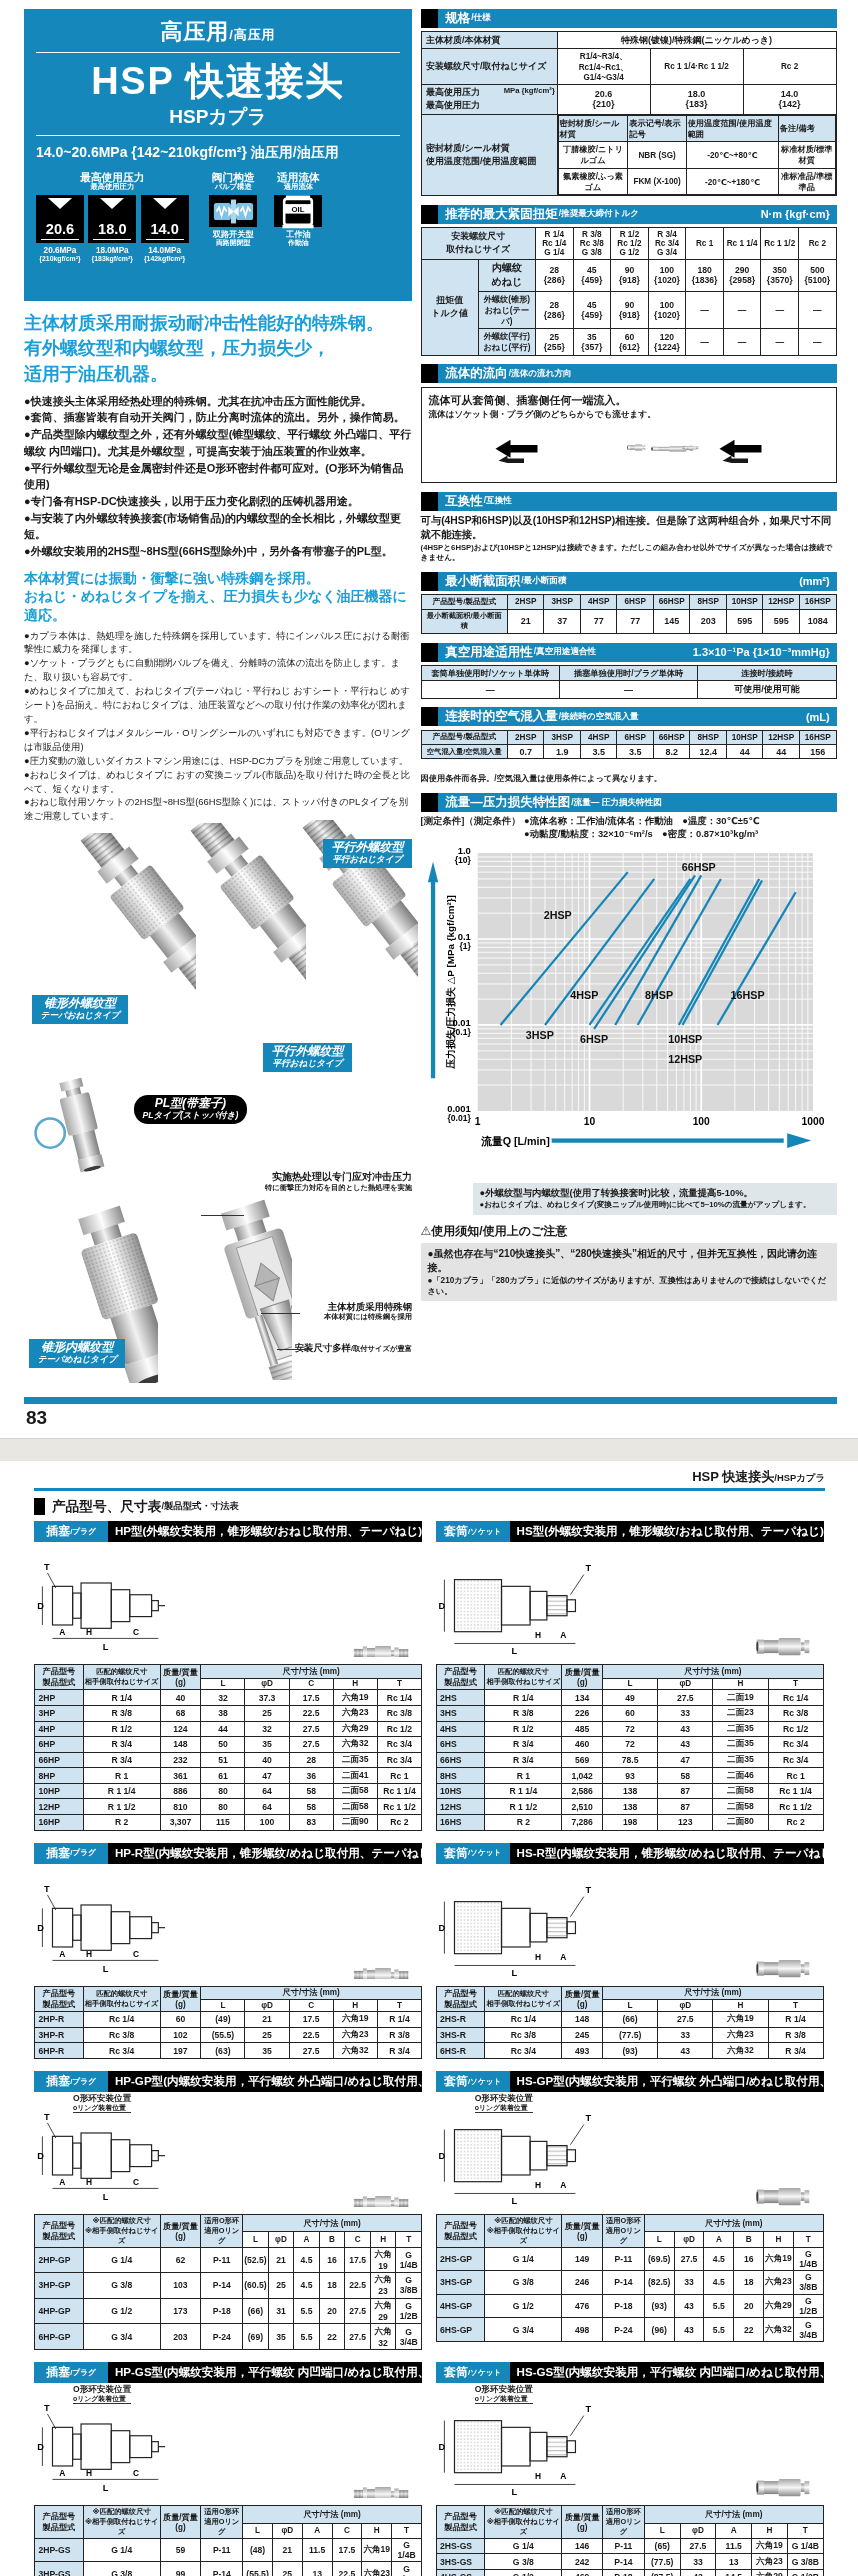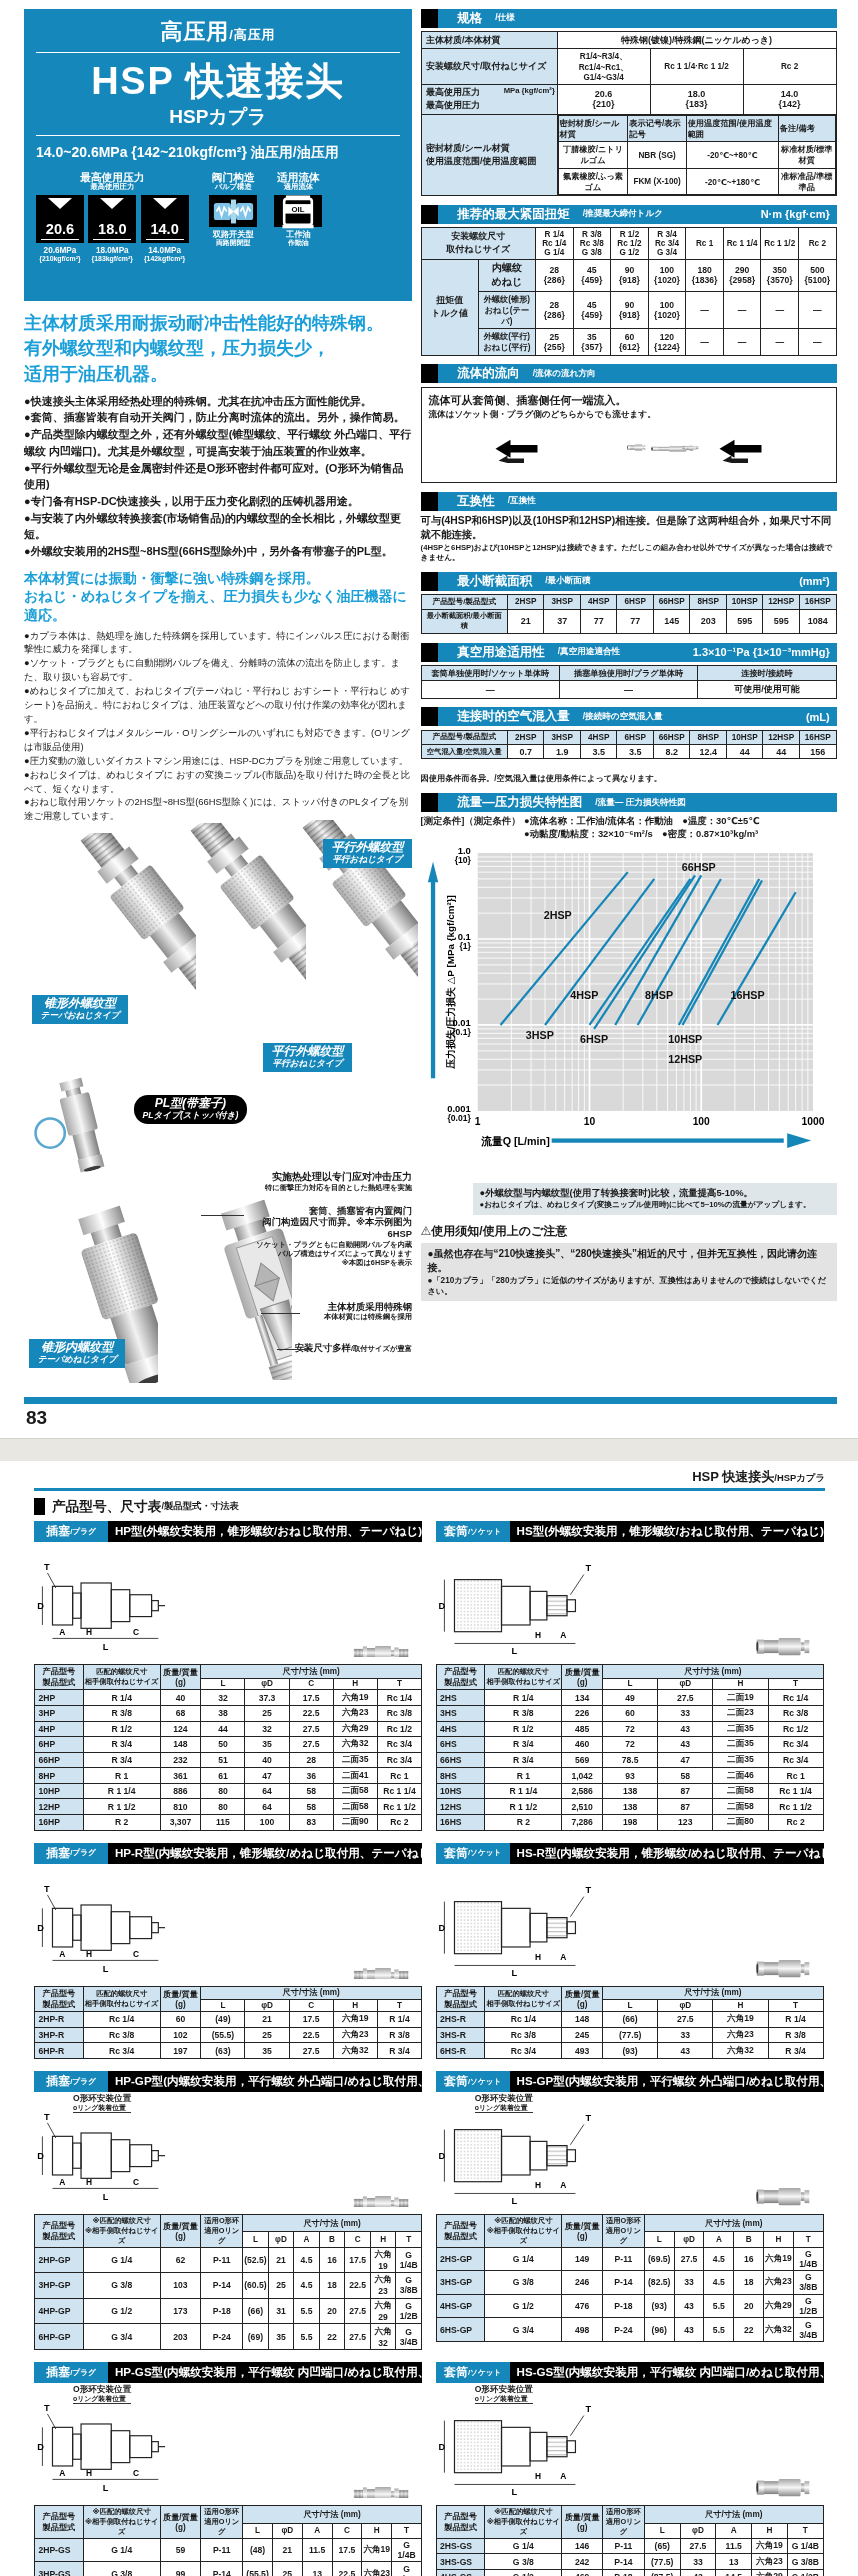--- a/index.html
+++ b/index.html
@@ -41,21 +41,21 @@
   .glabel.black{background:#000;border-radius:14px;}
   .gnote{position:absolute;text-align:right;font-size:10px;font-weight:bold;line-height:1.3;}
   .gnote i{display:block;font-style:normal;font-size:7.3px;font-weight:600;}
   .callout{position:absolute;text-align:right;font-size:9.4px;font-weight:bold;line-height:1.25;}
   .callout i{display:block;font-style:normal;font-size:7.3px;font-weight:600;}
   .leader{position:absolute;background:#333;height:0.9px;}
   #p1-bottombar{height:6.9px;background:#1687ba;margin:5.2px 22px 0 24px;}
   #pageno{font-size:19px;font-weight:bold;margin:3.4px 0 0 26px;}
   
   .sect{margin-bottom:8.6px;}
-  .p1bar{background:#1687ba;height:19px;display:flex;align-items:center;color:#fff;padding-right:6.9px;gap:12px;}
+  .p1bar{background:#1687ba;height:19px;display:flex;align-items:center;color:#fff;padding-right:6.9px;}
   .p1bar .sq{width:17px;height:19px;background:#000;margin-right:7.7px;flex:none;}
   .p1bar b{font-size:12.5px;}
   .p1bar i{font-style:normal;font-size:8.6px;font-weight:bold;margin-left:0.9px;}
   .p1bar .unit{margin-left:auto;font-weight:bold;font-size:11px;}
   .tbl{border-collapse:collapse;width:100%;table-layout:fixed;margin-top:3.4px;}
   .tbl th,.tbl td{border:0.9px solid #222;font-size:9px;padding:1.7px 1.7px;text-align:center;vertical-align:middle;}
   .tbl th{background:#cfe3f0;font-weight:bold;}
   .tbl td{font-weight:600;background:#fff;}
   .tbl th.wh{background:#fff;}
   .spec th{text-align:left;padding-left:4.3px;}
@@ -290,27 +290,20 @@
       <svg width="129" height="180" viewBox="0 0 150 210" style="position:absolute;left:5.2px;top:376px">
         <g transform="translate(10,34) rotate(-18)">
             <use href="#socketPhoto"></use>
           </g>
         </svg>
       <svg width="146" height="185" viewBox="0 0 170 215" style="position:absolute;left:122px;top:368px">
         <g transform="translate(30,40) rotate(-18) scale(1.02)">
             <use href="#cutPhoto"></use>
           </g>
         </svg>
-      <div class="callout" style="right:0;top:378px;width:167px">
-        <span>套筒、插塞皆有内置阀门</span><br>
-        <span>阀门构造因尺寸而异。※本示例图为6HSP</span>
-        <i>ソケット・プラグともに自動開閉バルブを内蔵</i>
-        <i>バルブ構造はサイズによって異なります</i>
-        <i>※本図は6HSPを表示</i>
-      </div>
       <div class="leader" style="right:168px;top:388px;width:43px"></div>
       <div class="callout" style="right:0;top:474px">
         <span>主体材质采用特殊钢</span><i>本体材質には特殊鋼を採用</i></div>
       <div class="leader" style="right:112px;top:486px;width:39px"></div>
       <div class="callout" style="right:0;top:515px">
         <span>安装尺寸多样</span><i style="display:inline">/取付サイズが豊富</i></div>
       <div class="leader" style="right:101px;top:522px;width:34px"></div>
       <div class="glabel" style="left:5.2px;top:512px">
         <span>锥形内螺纹型</span><i>テーパめねじタイプ</i></div>
     </div>

